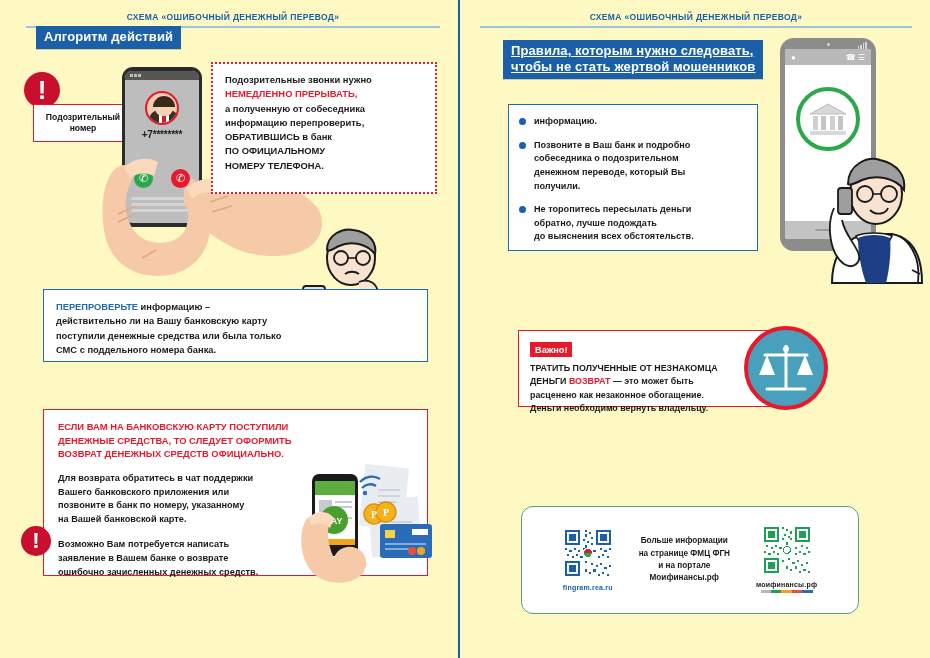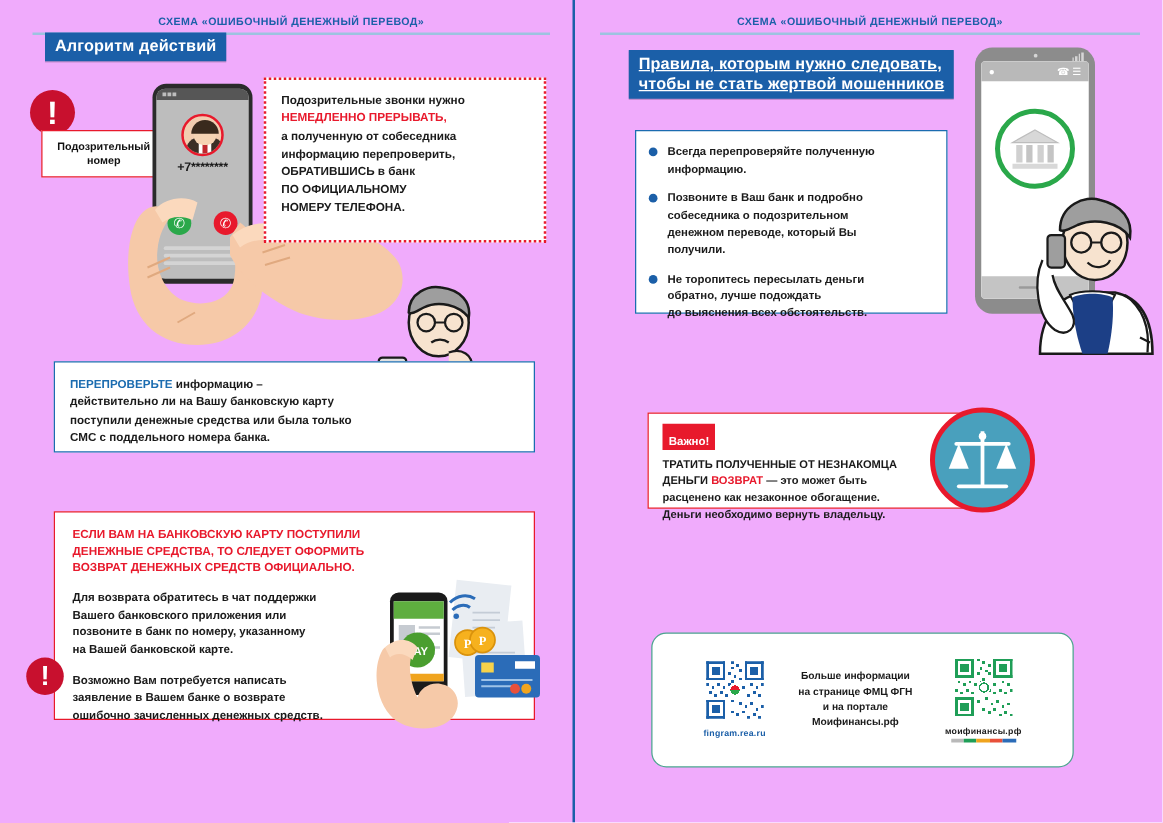--- a/index.html
+++ b/index.html
@@ -6,21 +6,21 @@
   * { box-sizing: border-box; margin: 0; padding: 0; }
   html, body {
     width: 930px; height: 658px;
     background: #ffffff;
     font-family: "Liberation Sans", "DejaVu Sans", sans-serif;
     overflow: hidden;
   }
   #page {
     position: relative;
     width: 930px; height: 658px;
-    background: #f0abfc;
+    background: #fef9c3;
   }
 
   
   .center-divider {
     position: absolute;
     left: 458px; top: 0; width: 2px; height: 658px;
     background: #1b5fa8;
   }
 
   
@@ -193,21 +193,21 @@
     position: absolute; left: 0; top: 3px;
     width: 7px; height: 7px; border-radius: 50%; background: #1b5fa8;
   }
   #box-rules li .ltx { font-size: 9.1px; font-weight: bold; color: #1a1a1a; line-height: 1.5; display:block;}
 
   
   #box-important { left: 518px; top: 330px; width: 268px; height: 77px; }
   #box-important .inner { padding: 8px 10px 0 11px; }
   .important-tag {
     display: inline-block; background: #e8192c; color: #fff;
-    font-size: 9.2px; font-weight: bold; padding: 9px 5px 2px; margin-bottom: 5px;
+    font-size: 9.2px; font-weight: bold; padding: 3px 5px 2px; margin-bottom: 5px;
   }
   #box-important .itx { font-size: 8.9px; font-weight: bold; color: #1a1a1a; line-height: 1.5; }
 
   
   #scales-badge {
     position: absolute; left: 744px; top: 326px; width: 84px; height: 84px;
     border-radius: 50%; background: #49a0bd; border: 4px solid #e8192c;
     display: flex; align-items: center; justify-content: center;
   }
 
@@ -462,21 +462,20 @@
     <path d="M16,58 C8,76 12,104 26,114 C36,120 44,112 40,102 C34,90 26,82 24,70" fill="#ffffff" stroke="#1a1a1a" stroke-width="1.8"></path>
     <path d="M82,86 C96,96 102,112 100,132" fill="none" stroke="#1a1a1a" stroke-width="1.8"></path>
     <path d="M94,120 L102,124" stroke="#1a1a1a" stroke-width="1.8"></path>
   </svg>
 
   <div class="box box-blue" id="box-rules">
     <div class="inner">
       <ul>
         <li>
           <span class="bullet"></span>
-          <span class="ltx">Всегда перепроверяйте полученную</span>
           <span class="ltx">информацию.</span>
         </li>
         <li>
           <span class="bullet"></span>
           <span class="ltx">Позвоните в Ваш банк и подробно</span>
           <span class="ltx">собеседника о подозрительном</span>
           <span class="ltx">денежном переводе, который Вы</span>
           <span class="ltx">получили.</span>
         </li>
         <li>

